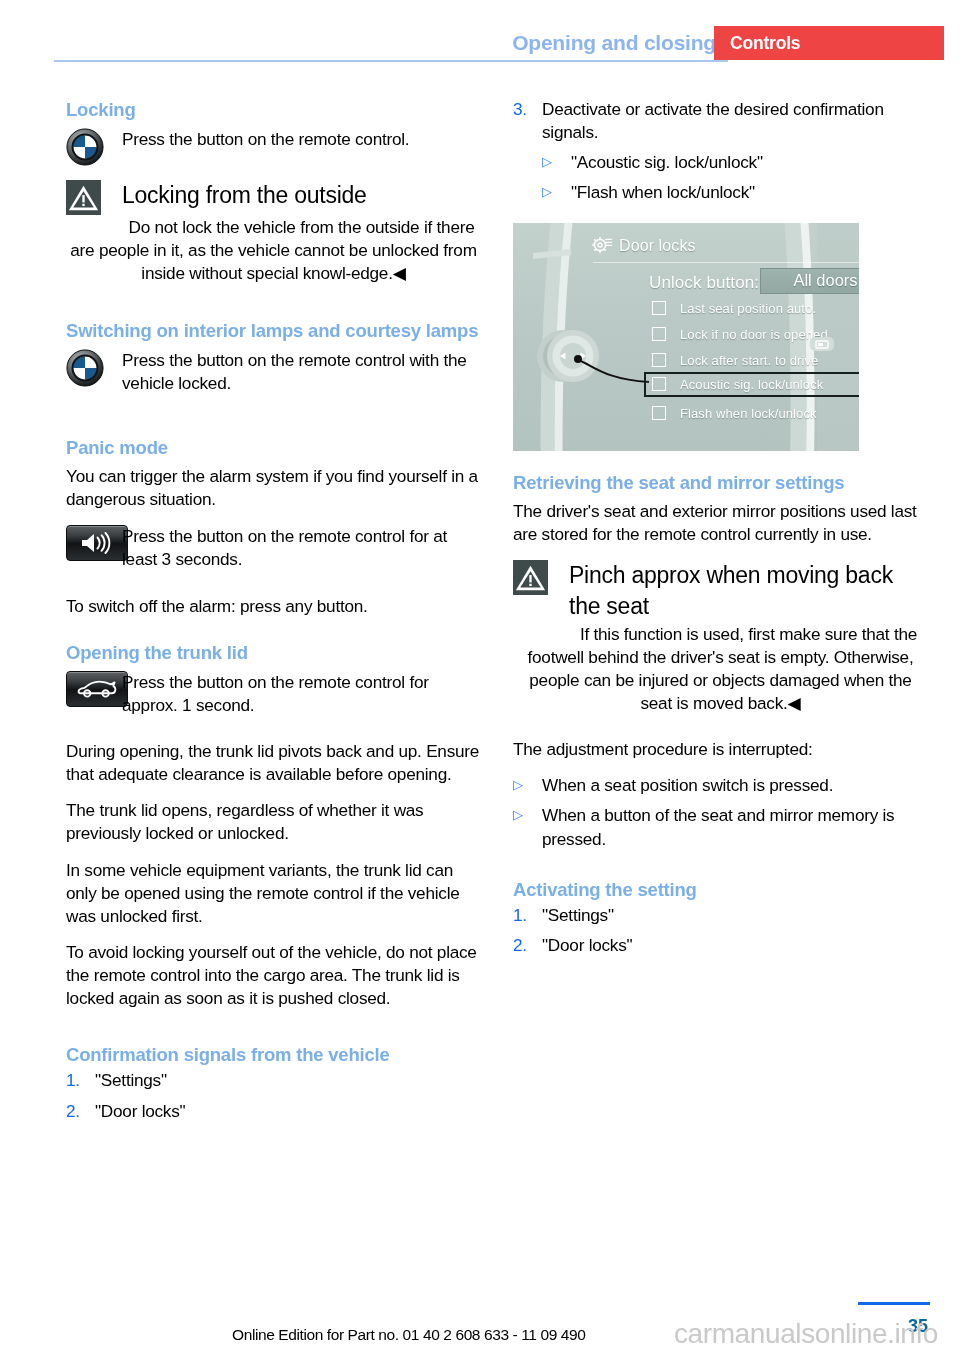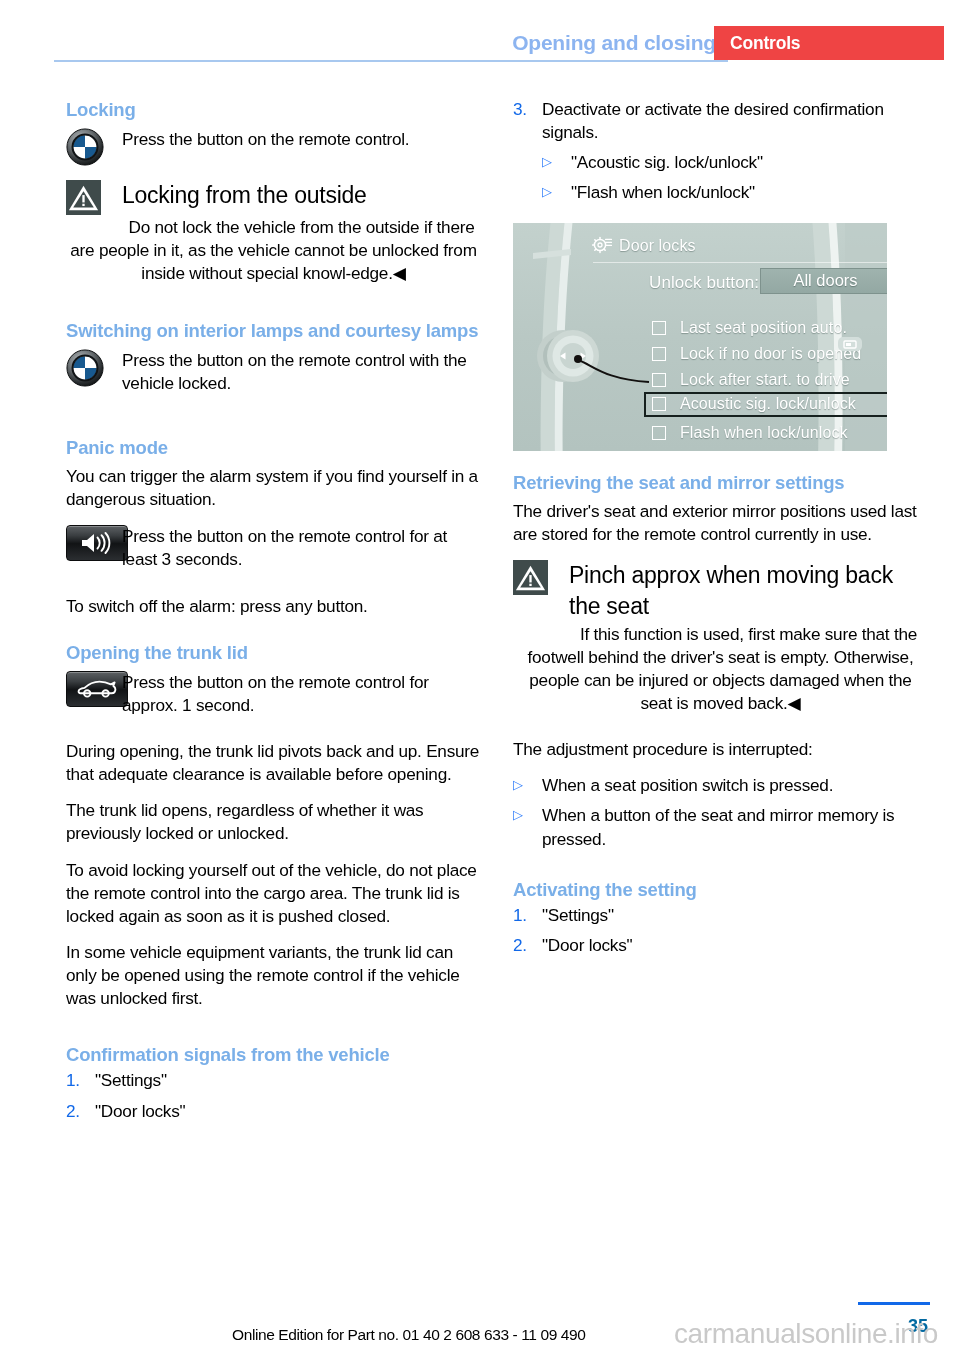--- a/index.html
+++ b/index.html
@@ -201,21 +201,21 @@
     line-height: 1.62;
   }
   ul.tri-list li .txt { flex: 1 1 auto; }
 
   ul.tri-list.sub { padding-left: 29px; }
   ol.num-list li.step .sub-wrap { flex: 1 1 auto; }
 
   
   .idrive {
     position: relative;
-    width: 374px;
+    width: 346px;
     height: 228px;
     margin: 18px 0 20px 0;
     background: linear-gradient(180deg, #c3d1cd 0%, #b9c8c4 50%, #b3c3bf 100%);
     overflow: hidden;
   }
   .idrive .dash-left {
     position: absolute;
     left: -20px; top: -30px;
     width: 150px; height: 300px;
   }
@@ -264,24 +264,23 @@
     font-size: 16.5px;
     text-shadow: 0 1px 1px rgba(70,90,86,.6);
   }
   .idrive-opt {
     position: absolute;
     left: 139px;
     height: 25px;
     display: flex;
     align-items: center;
     color: #ffffff;
-    font-size: 16px;
+    font-size: 13px;
     letter-spacing: 0.1px;
     text-shadow: 0 1px 1px rgba(80,100,96,.5);
-    margin-top: 20px;
   }
   .idrive-opt .cb {
     width: 12px; height: 12px;
     border: 1.5px solid #ffffff;
     margin-right: 14px;
     flex: 0 0 12px;
   }
   .idrive-opt.highlighted {
     left: 131px;
     border: 2px solid #16201e;
@@ -451,22 +450,22 @@
         </svg>
       </div>
     </div>
     <div class="icon-text">Press the button on the remote control for approx. 1 second.</div>
   </div>
 
   <div class="spacer-sm"></div>
 
   <p class="body">During opening, the trunk lid pivots back and up. Ensure that adequate clearance is available before opening.</p>
   <p class="body">The trunk lid opens, regardless of whether it was previously locked or unlocked.</p>
+  <p class="body">In some vehicle equipment variants, the trunk lid can only be opened using the remote control if the vehicle was unlocked first.</p>
   <p class="body">To avoid locking yourself out of the vehicle, do not place the remote control into the cargo area. The trunk lid is locked again as soon as it is pushed closed.</p>
-  <p class="body">In some vehicle equipment variants, the trunk lid can only be opened using the remote control if the vehicle was unlocked first.</p>
 
   <div class="spacer-md"></div>
 
   <h2 class="section-head tight">Confirmation signals from the vehicle</h2>
   <ol class="num-list">
     <li>
       <span class="num">1.</span>
       <span class="txt">"Settings"</span>
     </li>
     <li>

